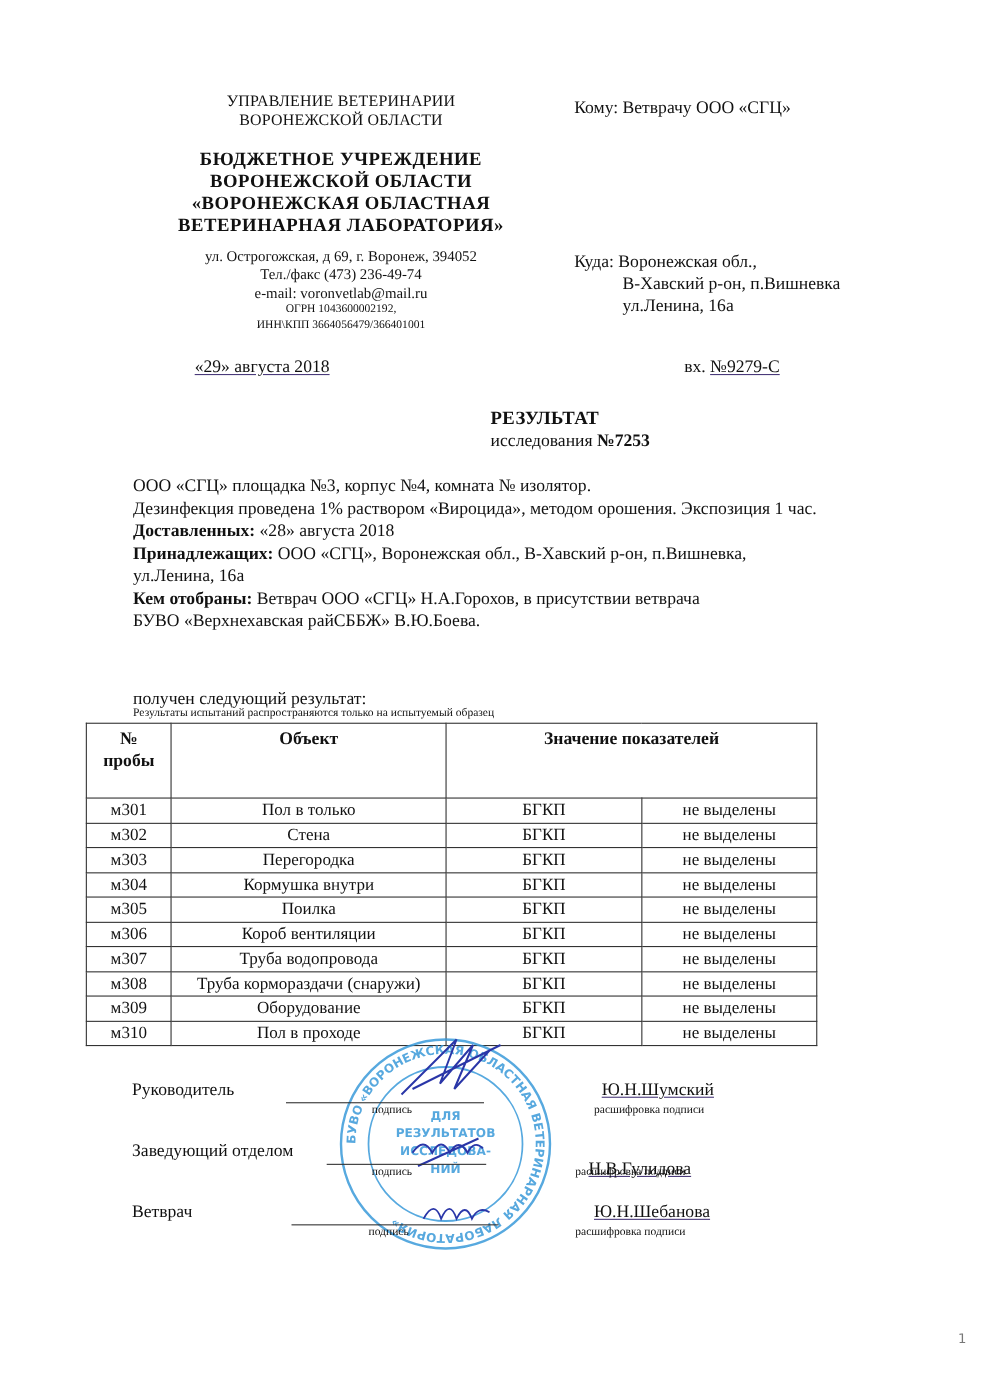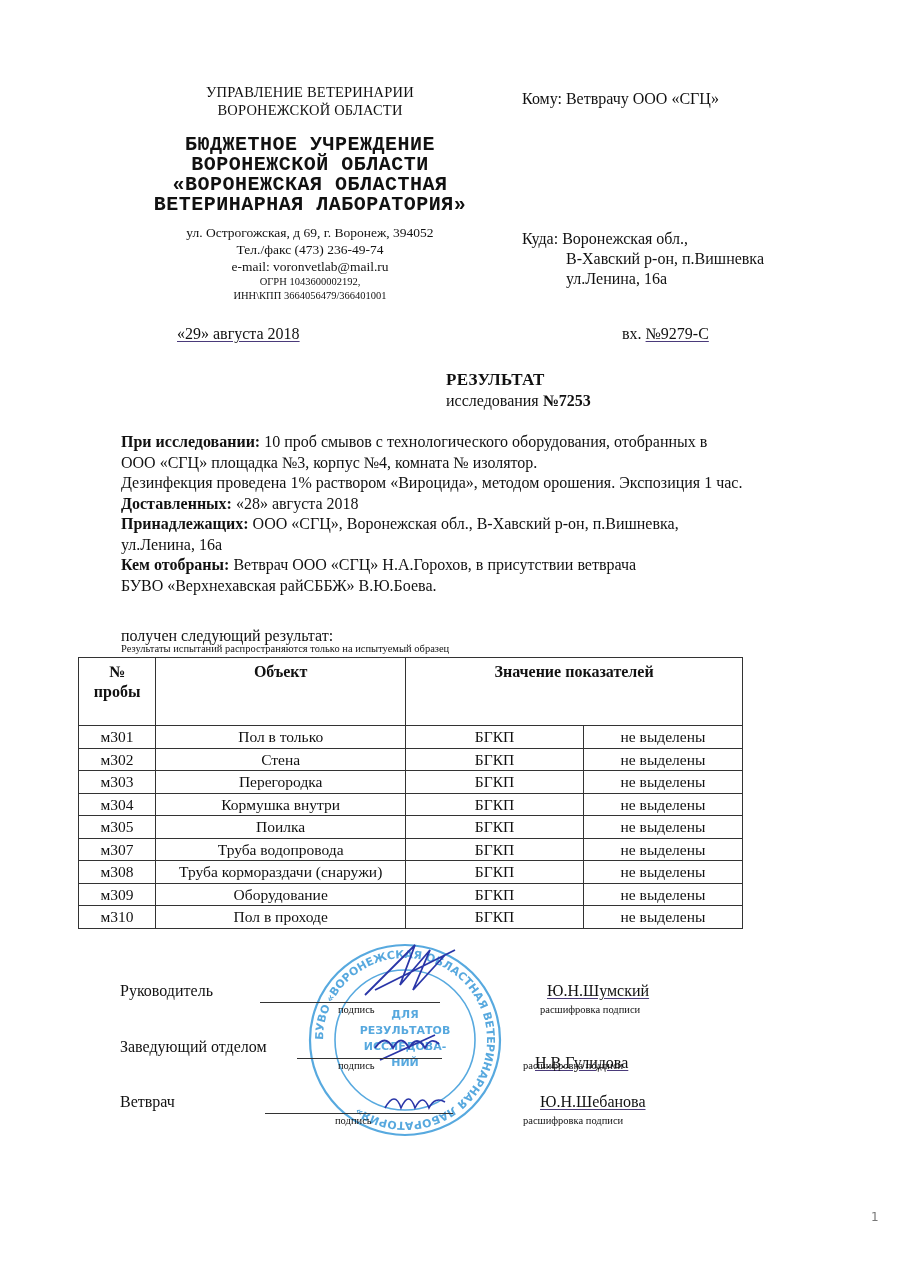--- a/index.html
+++ b/index.html
@@ -1,21 +1,21 @@
 <!DOCTYPE html>
 <html><head>
 <meta charset="utf-8">
 <style>
   html, body { margin: 0; padding: 0; background: #ffffff; }
   body { width: 900px; height: 1272px; position: relative; overflow: hidden;
          font-family: "Liberation Serif", "DejaVu Serif", serif; color: #111; }
   .abs { position: absolute; }
   .center { text-align: center; }
   .hdr-small { font-size: 14.5px; line-height: 18px; letter-spacing: 0.2px; }
-  .hdr-bold { font-size: 20px; line-height: 20px; font-weight: bold; letter-spacing: 0.5px; font-family: Liberation Mono, monospace; }
+  .hdr-bold { font-size: 17px; line-height: 20px; font-weight: bold; letter-spacing: 0.5px; }
   .addr { font-size: 13.5px; line-height: 17px; }
   .addr-tiny { font-size: 10.5px; line-height: 14px; }
   .right-block { font-size: 16px; line-height: 20px; }
   .u { text-decoration: underline; text-decoration-color: #4a3a7a; text-underline-offset: 2px; }
   .title { font-size: 17px; font-weight: bold; letter-spacing: 0.3px; }
   .subtitle { font-size: 16px; }
   .body-text { font-size: 16px; line-height: 20.5px; }
   .body-text b { font-weight: bold; }
   .note { font-size: 10.5px; }
   table.results { position: absolute; left: 78px; top: 657px; width: 665px;
@@ -61,21 +61,20 @@
 <div class="abs right-block" style="left:622px; top:324px;">
   <span>вх. </span><span class="u">№9279-С</span>
 </div>
 
 <div class="abs title" style="left:446px; top:370px;">РЕЗУЛЬТАТ</div>
 <div class="abs subtitle" style="left:446px; top:392px;">
   <span>исследования </span><b>№7253</b>
 </div>
 
 <div class="abs body-text" style="left:121px; top:432px; width:720px;">
-  <div><b>При исследовании:</b><span> 10 проб смывов с технологического оборудования, отобранных в</span></div>
   <div>ООО «СГЦ» площадка №3, корпус №4, комната № изолятор.</div>
   <div>Дезинфекция проведена 1% раствором «Вироцида», методом орошения. Экспозиция 1 час.</div>
   <div><b>Доставленных:</b><span> «28» августа 2018</span></div>
   <div><b>Принадлежащих:</b><span> ООО «СГЦ», Воронежская обл., В-Хавский р-он,  п.Вишневка,</span></div>
   <div>ул.Ленина, 16а</div>
   <div><b>Кем отобраны:</b><span> Ветврач ООО «СГЦ» Н.А.Горохов, в присутствии ветврача</span></div>
   <div>БУВО «Верхнехавская райСББЖ» В.Ю.Боева.</div>
 </div>
 <div class="abs body-text" style="left:121px; top:626px;text-align:right;">получен следующий результат:</div>
 <div class="abs note" style="left:121px; top:643px;">Результаты испытаний распространяются только на испытуемый образец</div>
@@ -115,20 +114,26 @@
       </tr>
       <tr>
         <td>м304</td>
         <td>Кормушка внутри</td>
         <td>БГКП</td>
         <td>не выделены</td>
       </tr>
       <tr>
         <td>м305</td>
         <td>Поилка</td>
+        <td>БГКП</td>
+        <td>не выделены</td>
+      </tr>
+      <tr>
+        <td>м306</td>
+        <td>Короб вентиляции</td>
         <td>БГКП</td>
         <td>не выделены</td>
       </tr>
       <tr>
         <td>м307</td>
         <td>Труба водопровода</td>
         <td>БГКП</td>
         <td>не выделены</td>
       </tr>
       <tr>

